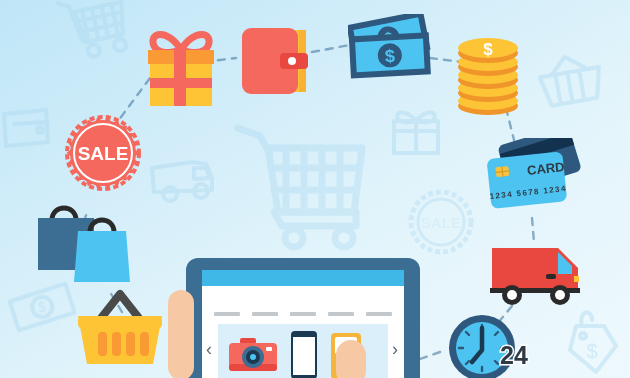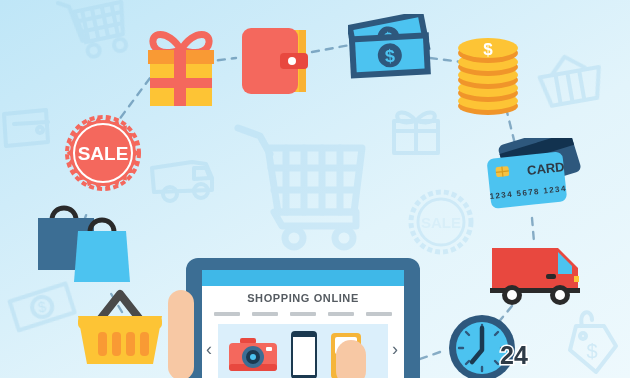--- a/index.html
+++ b/index.html
@@ -246,21 +246,20 @@
         <path d="M23 49 l-3 3"></path>
     </g>
     <path d="M36 16 L36 38 L26 50" fill="none" stroke="#1b3950" stroke-width="4.5" stroke-linecap="round" stroke-linejoin="round"></path>
     <text x="68" y="52" font-size="25" font-weight="bold" text-anchor="middle" fill="#2e3b47" stroke="#fff" stroke-width="3" paint-order="stroke" font-family="Liberation Sans, sans-serif">24</text>
   </svg>
 
   <div id="tablet" class="abs">
     <div class="tab-body"></div>
     <div class="tab-screen">
       <div class="tab-topbar"></div>
-      <div class="tab-title">SHOPPING ONLINE</div>
       <div class="tab-lines">
         <i></i>
           <i></i>
           <i></i>
           <i></i>
           <i></i>
       </div>
       <div class="tab-carousel">
 
         <svg class="abs" style="left:10px;top:12px;" width="50" height="38" viewBox="0 0 50 38">

